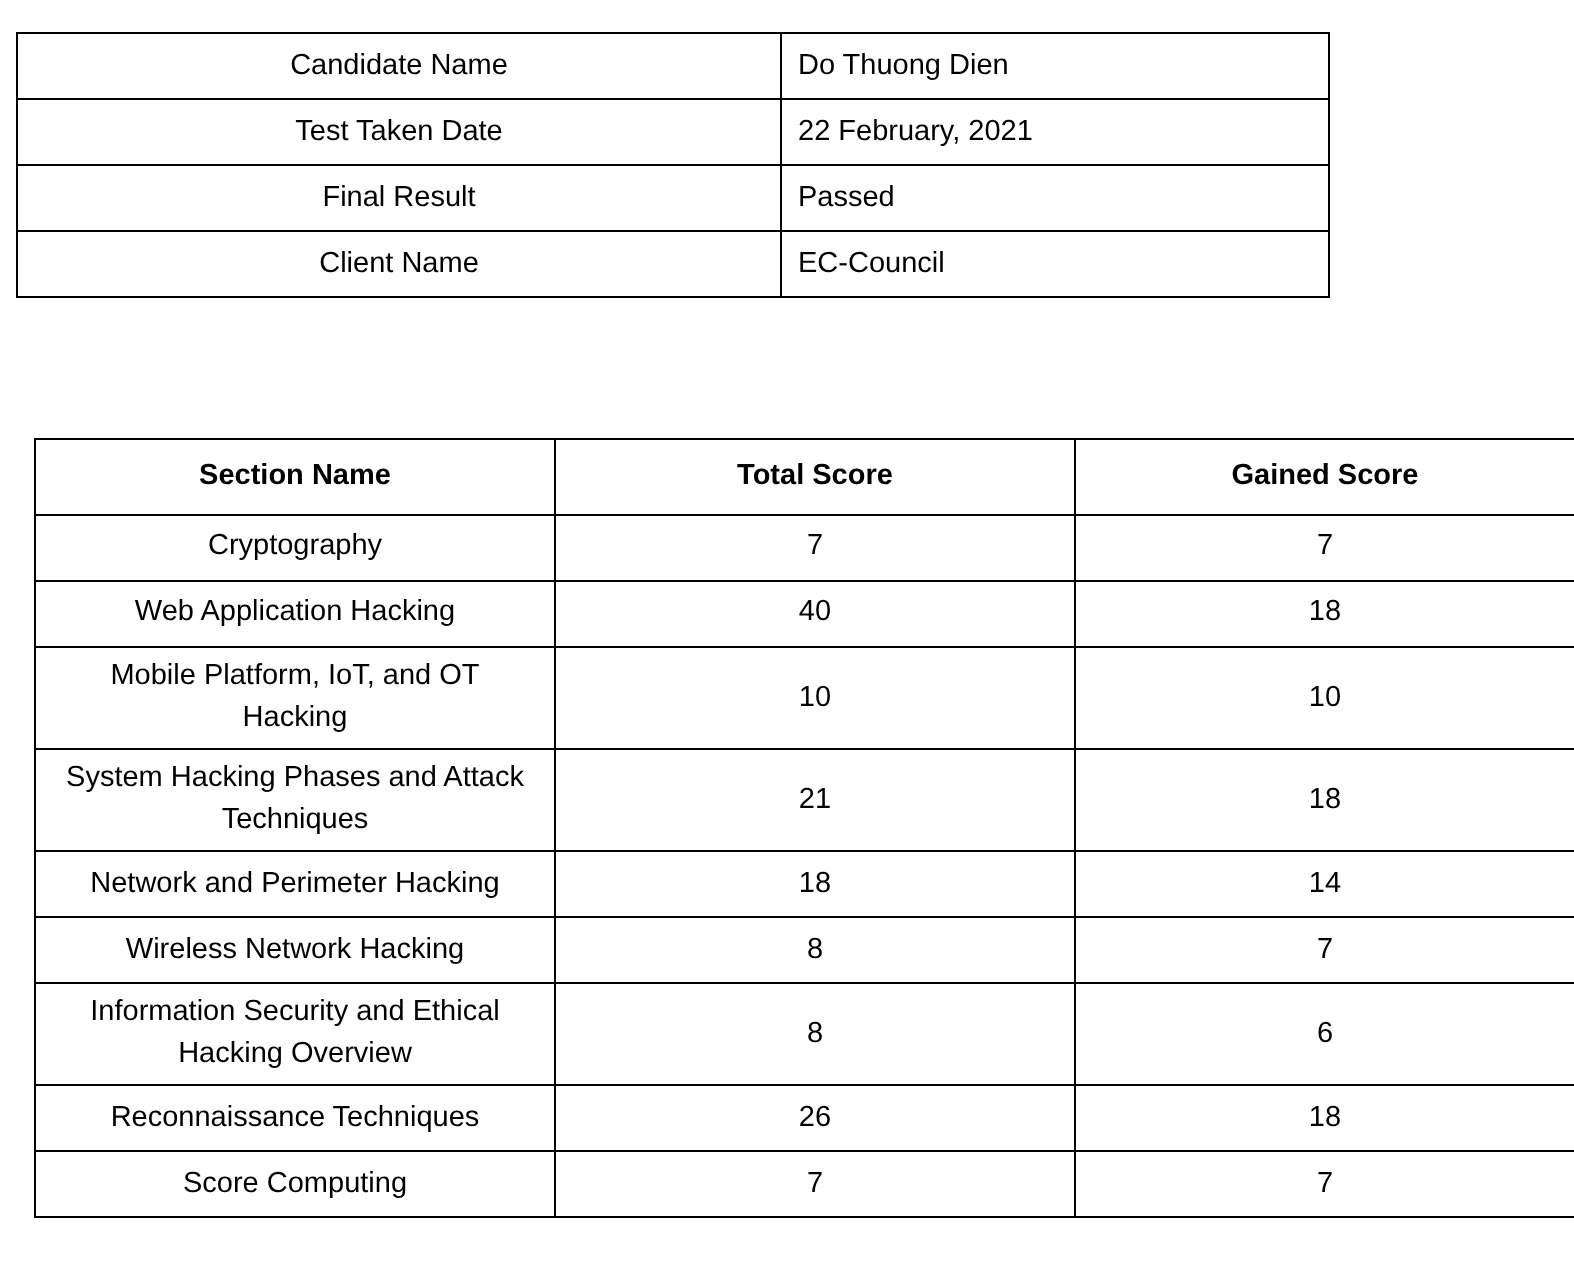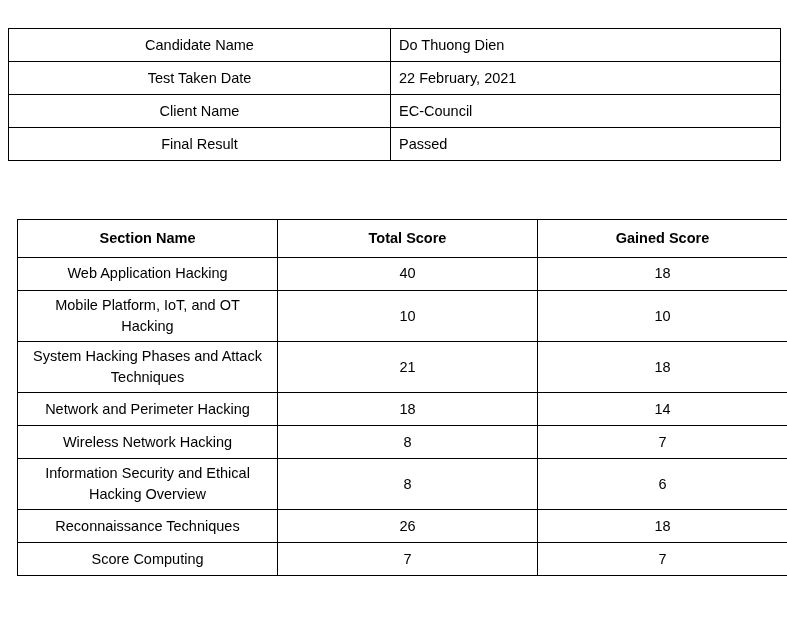--- a/index.html
+++ b/index.html
@@ -19,22 +19,22 @@
     position: relative;
     width: 787px;
     height: 631px;
     box-sizing: border-box;
   }
 
   
   .info-table {
     position: absolute;
     left: 8px;
-    top: 28px;
-    width: 773px;
+    top: 16px;
+    width: 657px;
     border-collapse: collapse;
     table-layout: fixed;
   }
   .info-table td {
     border: 1.5px solid #000000;
     height: 33px;
     font-size: 14.5px;
     line-height: 1.15;
     padding: 0 6px;
     box-sizing: border-box;
@@ -94,44 +94,49 @@
     <tbody>
       <tr>
         <td class="label">Candidate Name</td>
         <td class="value">Do Thuong Dien</td>
       </tr>
       <tr>
         <td class="label">Test Taken Date</td>
         <td class="value">22 February, 2021</td>
       </tr>
       <tr>
+        <td class="label">Final Result</td>
+        <td class="value">Passed</td>
+      </tr>
+      <tr>
         <td class="label">Client Name</td>
         <td class="value">EC-Council</td>
-      </tr>
-      <tr>
-        <td class="label">Final Result</td>
-        <td class="value">Passed</td>
       </tr>
     </tbody>
   </table>
 
   <table class="score-table">
     <colgroup>
       <col class="c-section">
       <col class="c-total">
       <col class="c-gained">
     </colgroup>
     <thead>
       <tr>
         <th>Section Name</th>
         <th>Total Score</th>
         <th>Gained Score</th>
       </tr>
     </thead>
     <tbody>
+      <tr class="row-1line">
+        <td class="section-cell">Cryptography</td>
+        <td>7</td>
+        <td>7</td>
+      </tr>
       <tr class="row-1line">
         <td class="section-cell">Web Application Hacking</td>
         <td>40</td>
         <td>18</td>
       </tr>
       <tr class="row-2line">
         <td class="section-cell">Mobile Platform, IoT, and OT Hacking</td>
         <td>10</td>
         <td>10</td>
       </tr>

